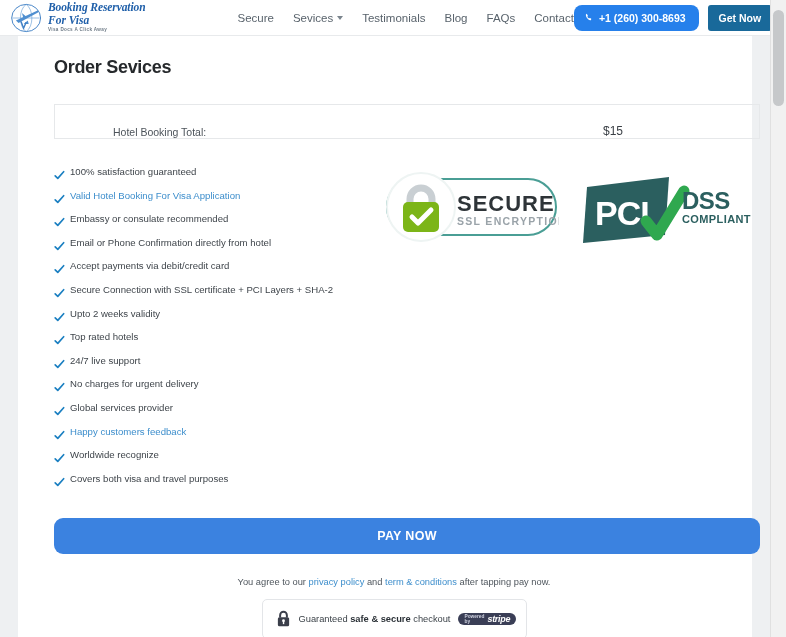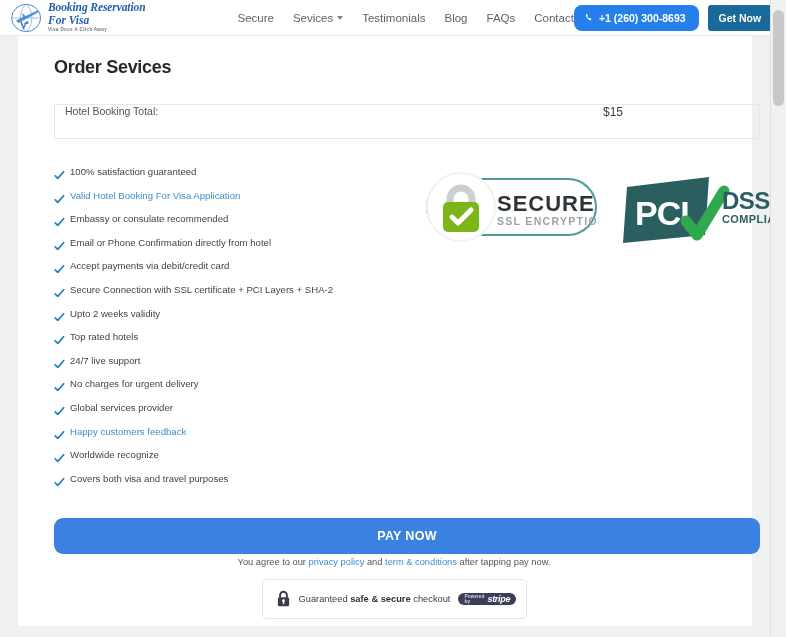--- a/index.html
+++ b/index.html
@@ -80,27 +80,27 @@
   .page-title {
     font-size: 18px; font-weight: bold; color: #26292c;
     letter-spacing: -0.3px;
     padding: 21px 0 0 18px;
   }
 
   .total-row {
     margin: 26px 0 0 18px;
     width: 706px; height: 35px;
     border: 1px solid #e6e8ea;
-    display: flex; align-items: flex-start;
+    display: flex; align-items: flex-end; padding-left: 48px;
   }
   .total-label { font-size: 10.5px; color: #4d545b; padding-left: 10px; }
   .total-value { font-size: 12px; color: #3a3f45; margin-left: auto; margin-right: 136px; }
 
   
-  .mid-section { display: flex; margin-top: 27px; padding-left: 18px; gap: 40px; }
+  .mid-section { display: flex; margin-top: 27px; padding-left: 18px; }
   .feature-list { width: 330px; flex: 0 0 auto; }
   .feature-item {
     display: flex; align-items: flex-start; gap: 5px;
     margin-bottom: 11.6px;
   }
   .check-icon { width: 11px; height: 11px; flex: 0 0 auto; margin-top: 1px; }
   .feature-text { font-size: 9.6px; color: #3f454b; line-height: 1.15; }
   .feature-text.link { color: #3d8ecc; }
 
   .badges { display: flex; align-items: flex-start; gap: 22px; padding-top: 5px; }
@@ -113,21 +113,21 @@
     width: 706px; height: 36px;
     background: #3b82e0; color: #fff;
     border: none; border-radius: 9px;
     font-size: 12.5px; font-weight: bold; letter-spacing: 0.3px;
     cursor: pointer;
   }
   .pay-wrap { margin-top: 22px; }
 
   .terms {
     text-align: center; font-size: 9.3px; color: #4f565d;
-    margin-top: 3px; padding-left: 18px;
+    margin-top: 23px; padding-left: 18px;
   }
   .terms a { color: #3d8ecc; text-decoration: none; cursor: pointer; }
 
   .stripe-box {
     margin: 12px auto 0; width: 265px;
     border: 1px solid #e3e5e8; border-radius: 5px;
     background: #fff; padding: 10px 13px 0;
     position: relative; left: 9px;
   }
   .stripe-row { display: flex; align-items: center; gap: 8px; padding-bottom: 11px; }

